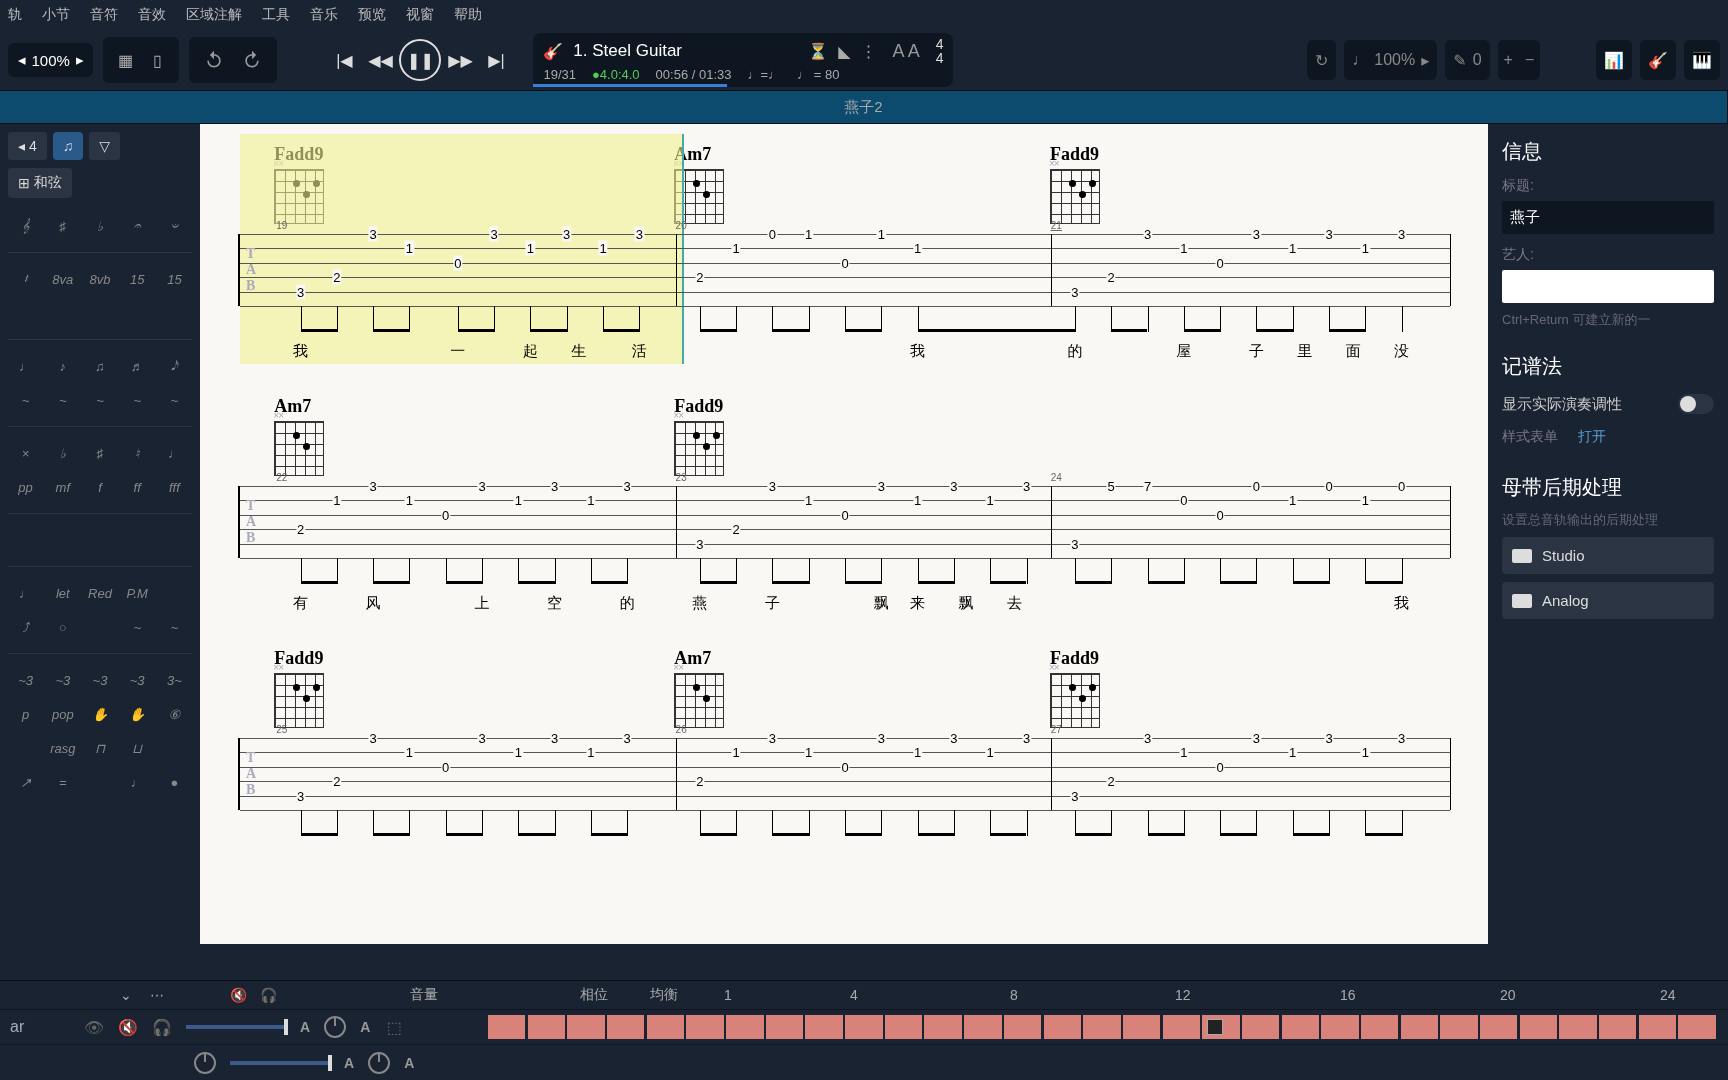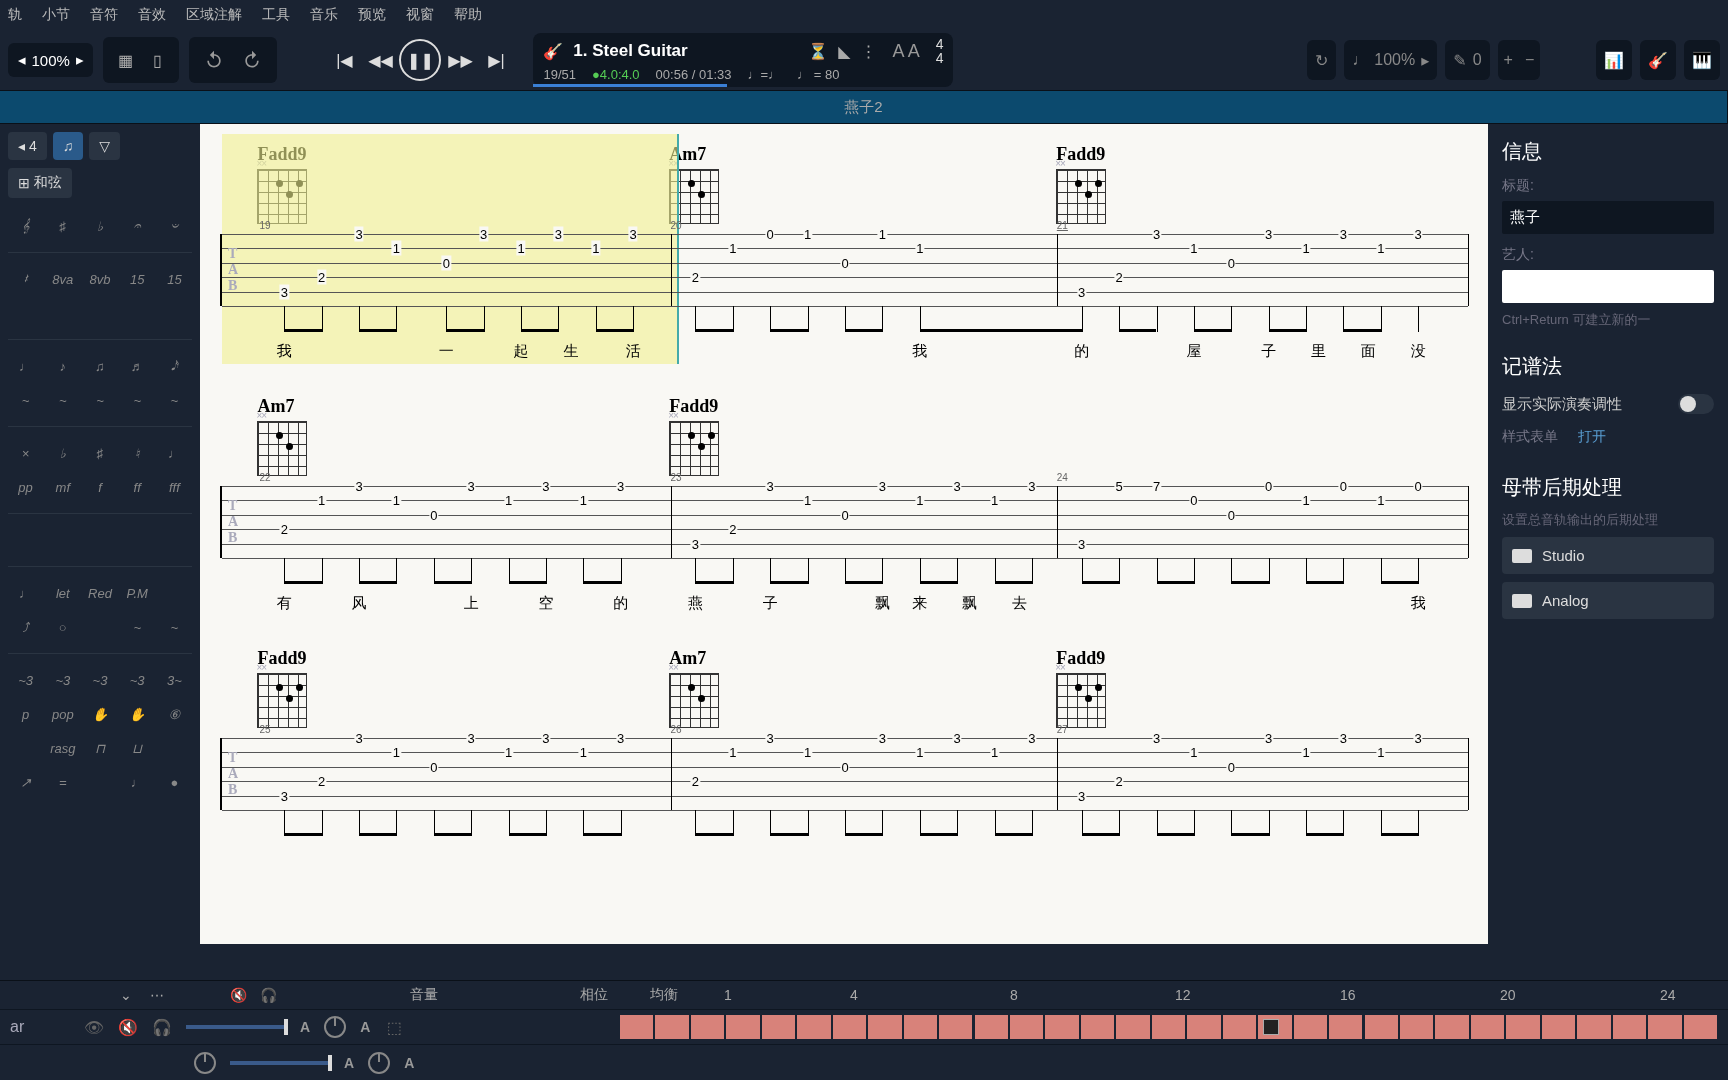--- a/index.html
+++ b/index.html
@@ -18,21 +18,21 @@
 .tb-btn svg{width:20px;height:20px;fill:currentColor}
 
 
 .transport{display:flex;align-items:center;gap:2px;margin-left:40px}
 .transport .tb-btn{color:#ddd}
 .play-btn{width:42px;height:42px;border:2px solid #ddd;border-radius:50%;display:flex;align-items:center;justify-content:center}
 
 
 .track-panel{background:#0e1621;border-radius:8px;height:54px;display:flex;flex-direction:column;padding:4px 10px;min-width:420px;margin-left:10px;position:relative}
 .track-top{display:flex;align-items:center;gap:10px}
-.track-name{color:#fff;font-weight:bold;font-size:17px}
+.track-name{color:#fff;font-weight:normal;font-size:17px}
 .track-bottom{display:flex;align-items:center;gap:16px;font-size:13px;color:#aaa;margin-top:2px}
 .progress-line{position:absolute;bottom:0;left:0;height:3px;background:#3a7fd5;width:46%}
 .track-icons{display:flex;gap:10px;margin-left:auto;color:#aaa}
 .ts-box{color:#ddd;font-size:14px;text-align:center;margin-left:6px}
 
 
 .right-tools{margin-left:auto;display:flex;gap:8px;align-items:center}
 .rt-box{background:#0e1621;border-radius:6px;padding:8px;display:flex;align-items:center;gap:6px;color:#888;height:40px}
 
 
@@ -46,21 +46,21 @@
 
 .palette{width:200px;background:#1a2332;padding:8px;overflow:hidden}
 .pal-top{display:flex;gap:6px;margin-bottom:8px}
 .pal-chip{background:#2a3442;border-radius:4px;padding:6px 10px;color:#ddd;font-size:14px;display:flex;align-items:center;gap:4px}
 .pal-chip.blue{background:#2a5a8a}
 .pal-grid{display:grid;grid-template-columns:repeat(5,1fr);gap:2px;margin-top:12px}
 .pal-cell{height:32px;display:flex;align-items:center;justify-content:center;color:#888;font-size:13px;font-style:italic;cursor:pointer}
 .pal-sep{height:1px;background:#2a3442;margin:8px 0;grid-column:1/-1}
 
 
-.score{flex:1;background:#f9f8f4;overflow:auto;padding:20px 20px;position:relative}
+.score{flex:1;background:#f9f8f4;overflow:auto;padding:20px 38px;position:relative}
 .score-line{margin-bottom:30px;position:relative}
 .chord-row{display:flex;position:relative;height:90px}
 .chord-box{position:absolute;text-align:left}
 .chord-name{font-family:serif;font-weight:bold;font-size:18px;color:#000}
 .chord-diag{width:50px;height:55px;border:1px solid #333;position:relative;margin-top:4px;background:linear-gradient(#333 1px,transparent 1px) 0 0/100% 11px,linear-gradient(90deg,#333 1px,transparent 1px) 0 0/10px 100%}
 .chord-diag::before{content:'××';position:absolute;top:-12px;left:-2px;font-size:10px;letter-spacing:-1px}
 .dot{position:absolute;width:7px;height:7px;background:#000;border-radius:50%}
 
 .tab-staff{position:relative;height:72px;border-left:2px solid #000}
 .tab-line{position:absolute;left:0;right:0;height:1px;background:#555}
@@ -88,21 +88,21 @@
 .rp-link-row{display:flex;gap:20px;color:#778;font-size:14px;margin-top:14px}
 .rp-link-row .link{color:#5a9fd4;cursor:pointer}
 .rp-preset{background:#2a3442;border-radius:4px;padding:10px;margin-top:8px;color:#ddd;font-size:15px;display:flex;align-items:center;gap:10px;cursor:pointer}
 .preset-icn{width:20px;height:14px;background:#ddd;border-radius:2px}
 
 
 .mixer{position:absolute;bottom:0;left:0;right:0;height:100px;background:#1a2332;border-top:1px solid #0a1018;display:flex;flex-direction:column}
 .mixer-header{height:28px;display:flex;align-items:center;font-size:14px;color:#aaa;padding-left:220px;position:relative}
 .mixer-header span{position:absolute}
 .mixer-row{height:36px;display:flex;align-items:center;border-top:1px solid #0e1621}
-.mix-controls{width:620px;display:flex;align-items:center;gap:14px;padding:0 10px}
+.mix-controls{width:488px;display:flex;align-items:center;gap:14px;padding:0 10px}
 .mix-icon{color:#666;width:20px;text-align:center}
 .slider{width:100px;height:4px;background:#3a5a8a;position:relative}
 .slider::after{content:'';position:absolute;right:-2px;top:-6px;width:4px;height:16px;background:#ddd}
 .knob{width:22px;height:22px;border:2px solid #888;border-radius:50%;position:relative}
 .knob::after{content:'';position:absolute;width:2px;height:8px;background:#888;left:50%;top:0;transform:translateX(-50%)}
 .auto-badge{color:#999;font-weight:bold;font-size:14px}
 .timeline{flex:1;height:28px;position:relative;background:#1a2332}
 .timeline-seg{position:absolute;top:2px;bottom:2px;background:#d8827a;border-right:1px solid #1a2332}
 .timeline-cursor{position:absolute;top:0;bottom:0;width:16px;height:16px;background:#222;border:1px solid #aaa;margin-top:6px}
 </style>
@@ -162,21 +162,21 @@
         <span>◣</span>
         <span>⋮</span>
       </div>
       <span class="ts-box" style="font-size:18px;color:#999"><span>A A</span></span>
       <div class="ts-box" style="line-height:1">
         <div>4</div>
           <div>4</div>
       </div>
     </div>
     <div class="track-bottom">
-      <span>19/51</span>
+      <span>19/31</span>
       <span style="color:#5c5">●<span>4.0:4.0</span></span>
       <span>00:56 / 01:33</span>
       <span>♩=♩</span>
       <span>♩ = 80</span>
     </div>
     <div class="progress-line"></div>
   </div>
 
   <div class="right-tools">
     <div class="rt-box">↻</div>

